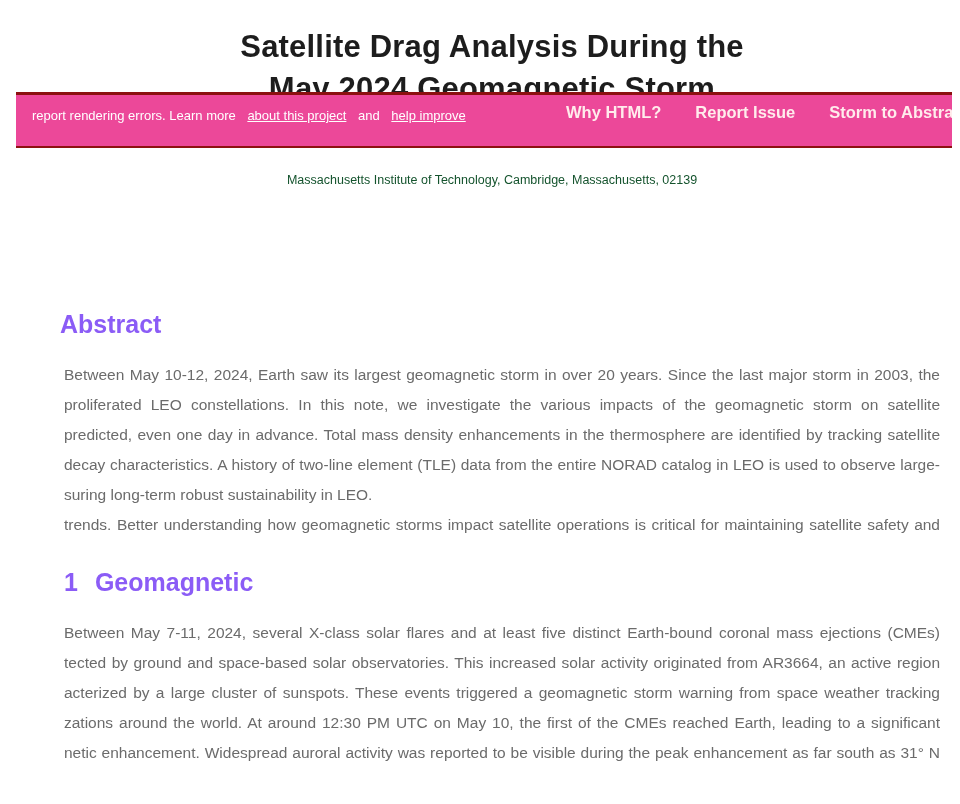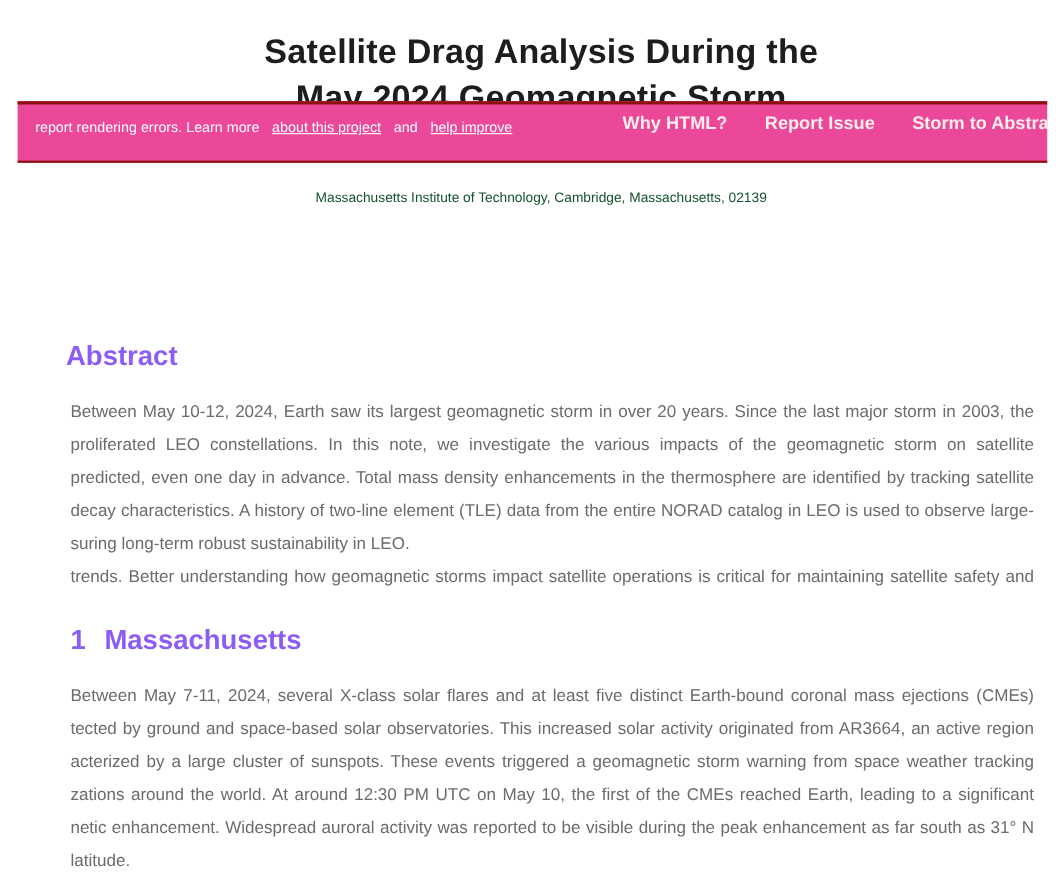--- a/index.html
+++ b/index.html
@@ -129,25 +129,24 @@
     <h2 class="section">Abstract</h2>
     <div class="para">
         <div class="line">Between May 10-12, 2024, Earth saw its largest geomagnetic storm in over 20 years. Since the last major storm in 2003, the popula-</div>
         <div class="line">proliferated LEO constellations. In this note, we investigate the various impacts of the geomagnetic storm on satellite operations. A</div>
         <div class="line">predicted, even one day in advance. Total mass density enhancements in the thermosphere are identified by tracking satellite drag</div>
         <div class="line">decay characteristics. A history of two-line element (TLE) data from the entire NORAD catalog in LEO is used to observe large-scale</div>
         <div class="line last">suring long-term robust sustainability in LEO.</div>
         <div class="line">trends. Better understanding how geomagnetic storms impact satellite operations is critical for maintaining satellite safety and en-</div>
       </div>
 
-    <h2 class="section intro"><span class="sec-num">1</span><span>Massachusetts</span></h2>
+    <h2 class="section intro"><span class="sec-num">1</span><span>Geomagnetic</span></h2>
     <div class="para">
         <div class="line">Between May 7-11, 2024, several X-class solar flares and at least five distinct Earth-bound coronal mass ejections (CMEs) were de-</div>
         <div class="line">tected by ground and space-based solar observatories. This increased solar activity originated from AR3664, an active region char-</div>
         <div class="line">acterized by a large cluster of sunspots. These events triggered a geomagnetic storm warning from space weather tracking organi-</div>
         <div class="line">zations around the world. At around 12:30 PM UTC on May 10, the first of the CMEs reached Earth, leading to a significant geomag-</div>
         <div class="line">netic enhancement. Widespread auroral activity was reported to be visible during the peak enhancement as far south as 31° N</div>
-        <div class="line last">latitude.</div>
       </div>
 
   </div>
 
 </div>
 
 </body></html>

